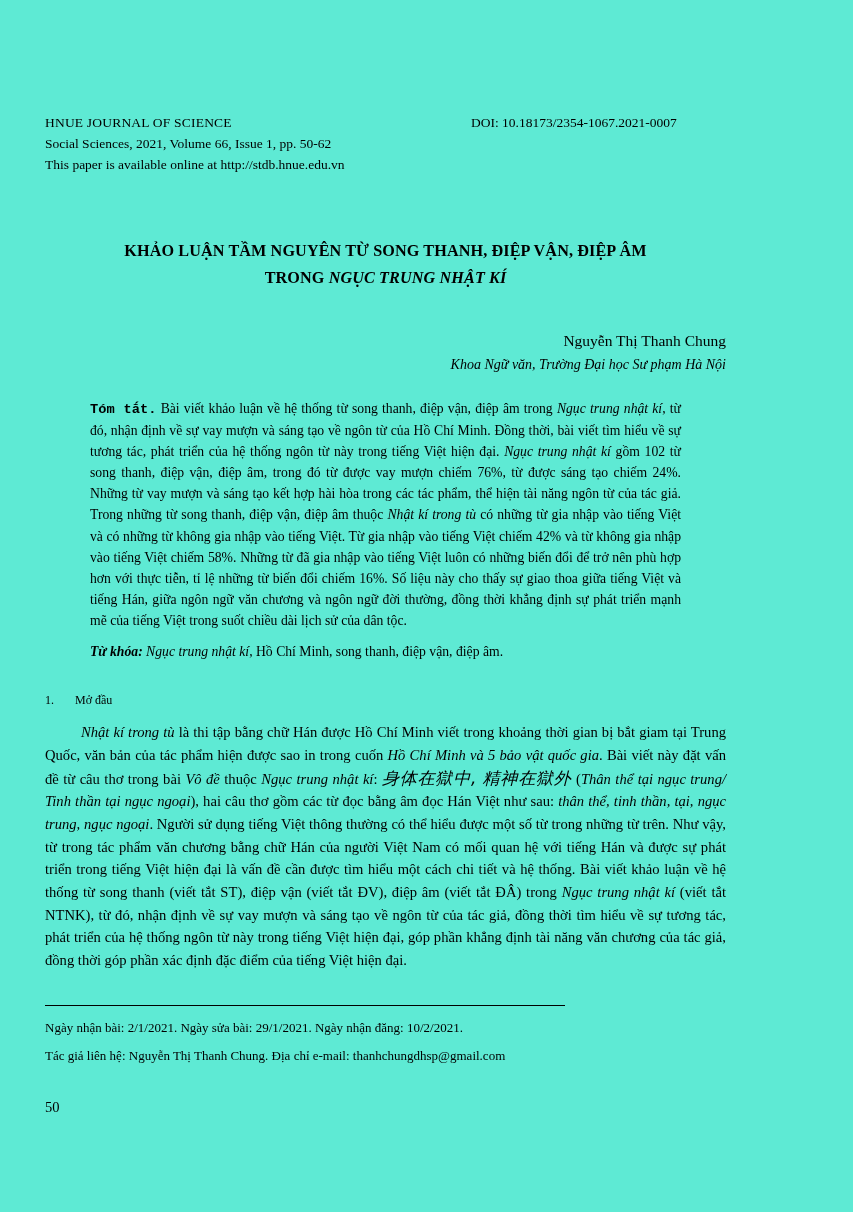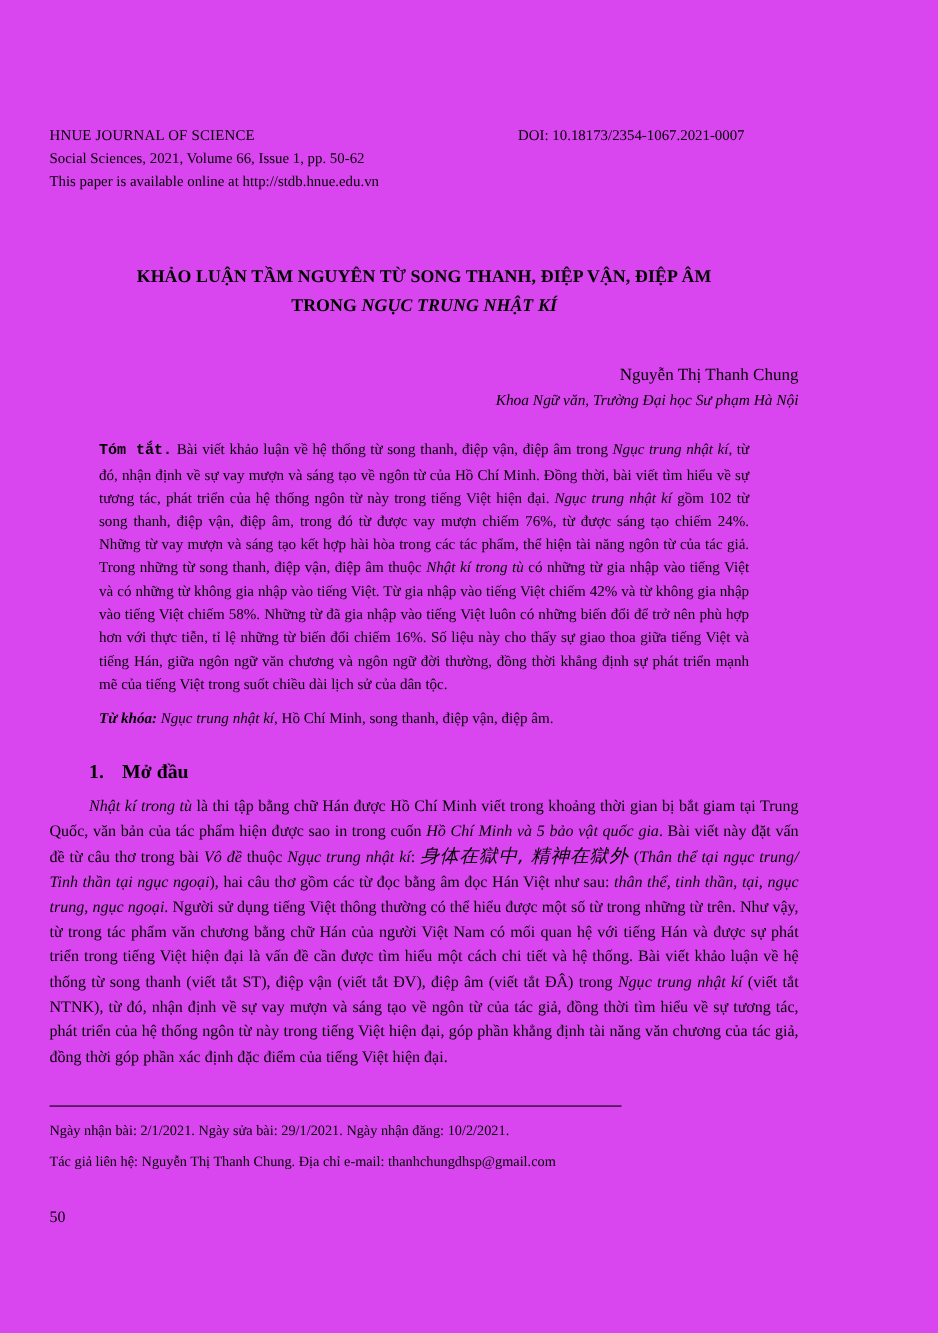--- a/index.html
+++ b/index.html
@@ -8,21 +8,21 @@
     background: #ffffff;
   }
   body {
     font-family: "Liberation Serif", "DejaVu Serif", serif;
     color: #000000;
   }
   .page {
     position: relative;
     width: 853px;
     height: 1212px;
-    background: #d946ef;
+    background: #5eead4;
     overflow: hidden;
   }
   .content {
     position: absolute;
     left: 45px;
     top: 0;
     width: 681px;
   }
 
   
@@ -99,24 +99,23 @@
     font-weight: bold;
     font-style: italic;
   }
   .keywords .kw-ital {
     font-style: italic;
   }
 
   
   .section-heading {
     margin-top: 26px;
-    font-weight: bold;
-    font-size: 18px;
+    font-weight: normal;
+    font-size: 12px;
     line-height: 24px;
-    margin-left: 36px;
   }
   .section-heading .num {
     display: inline-block;
     width: 30px;
   }
 
   
   .body-par {
     margin-top: 9px;
     font-size: 14.6px;

